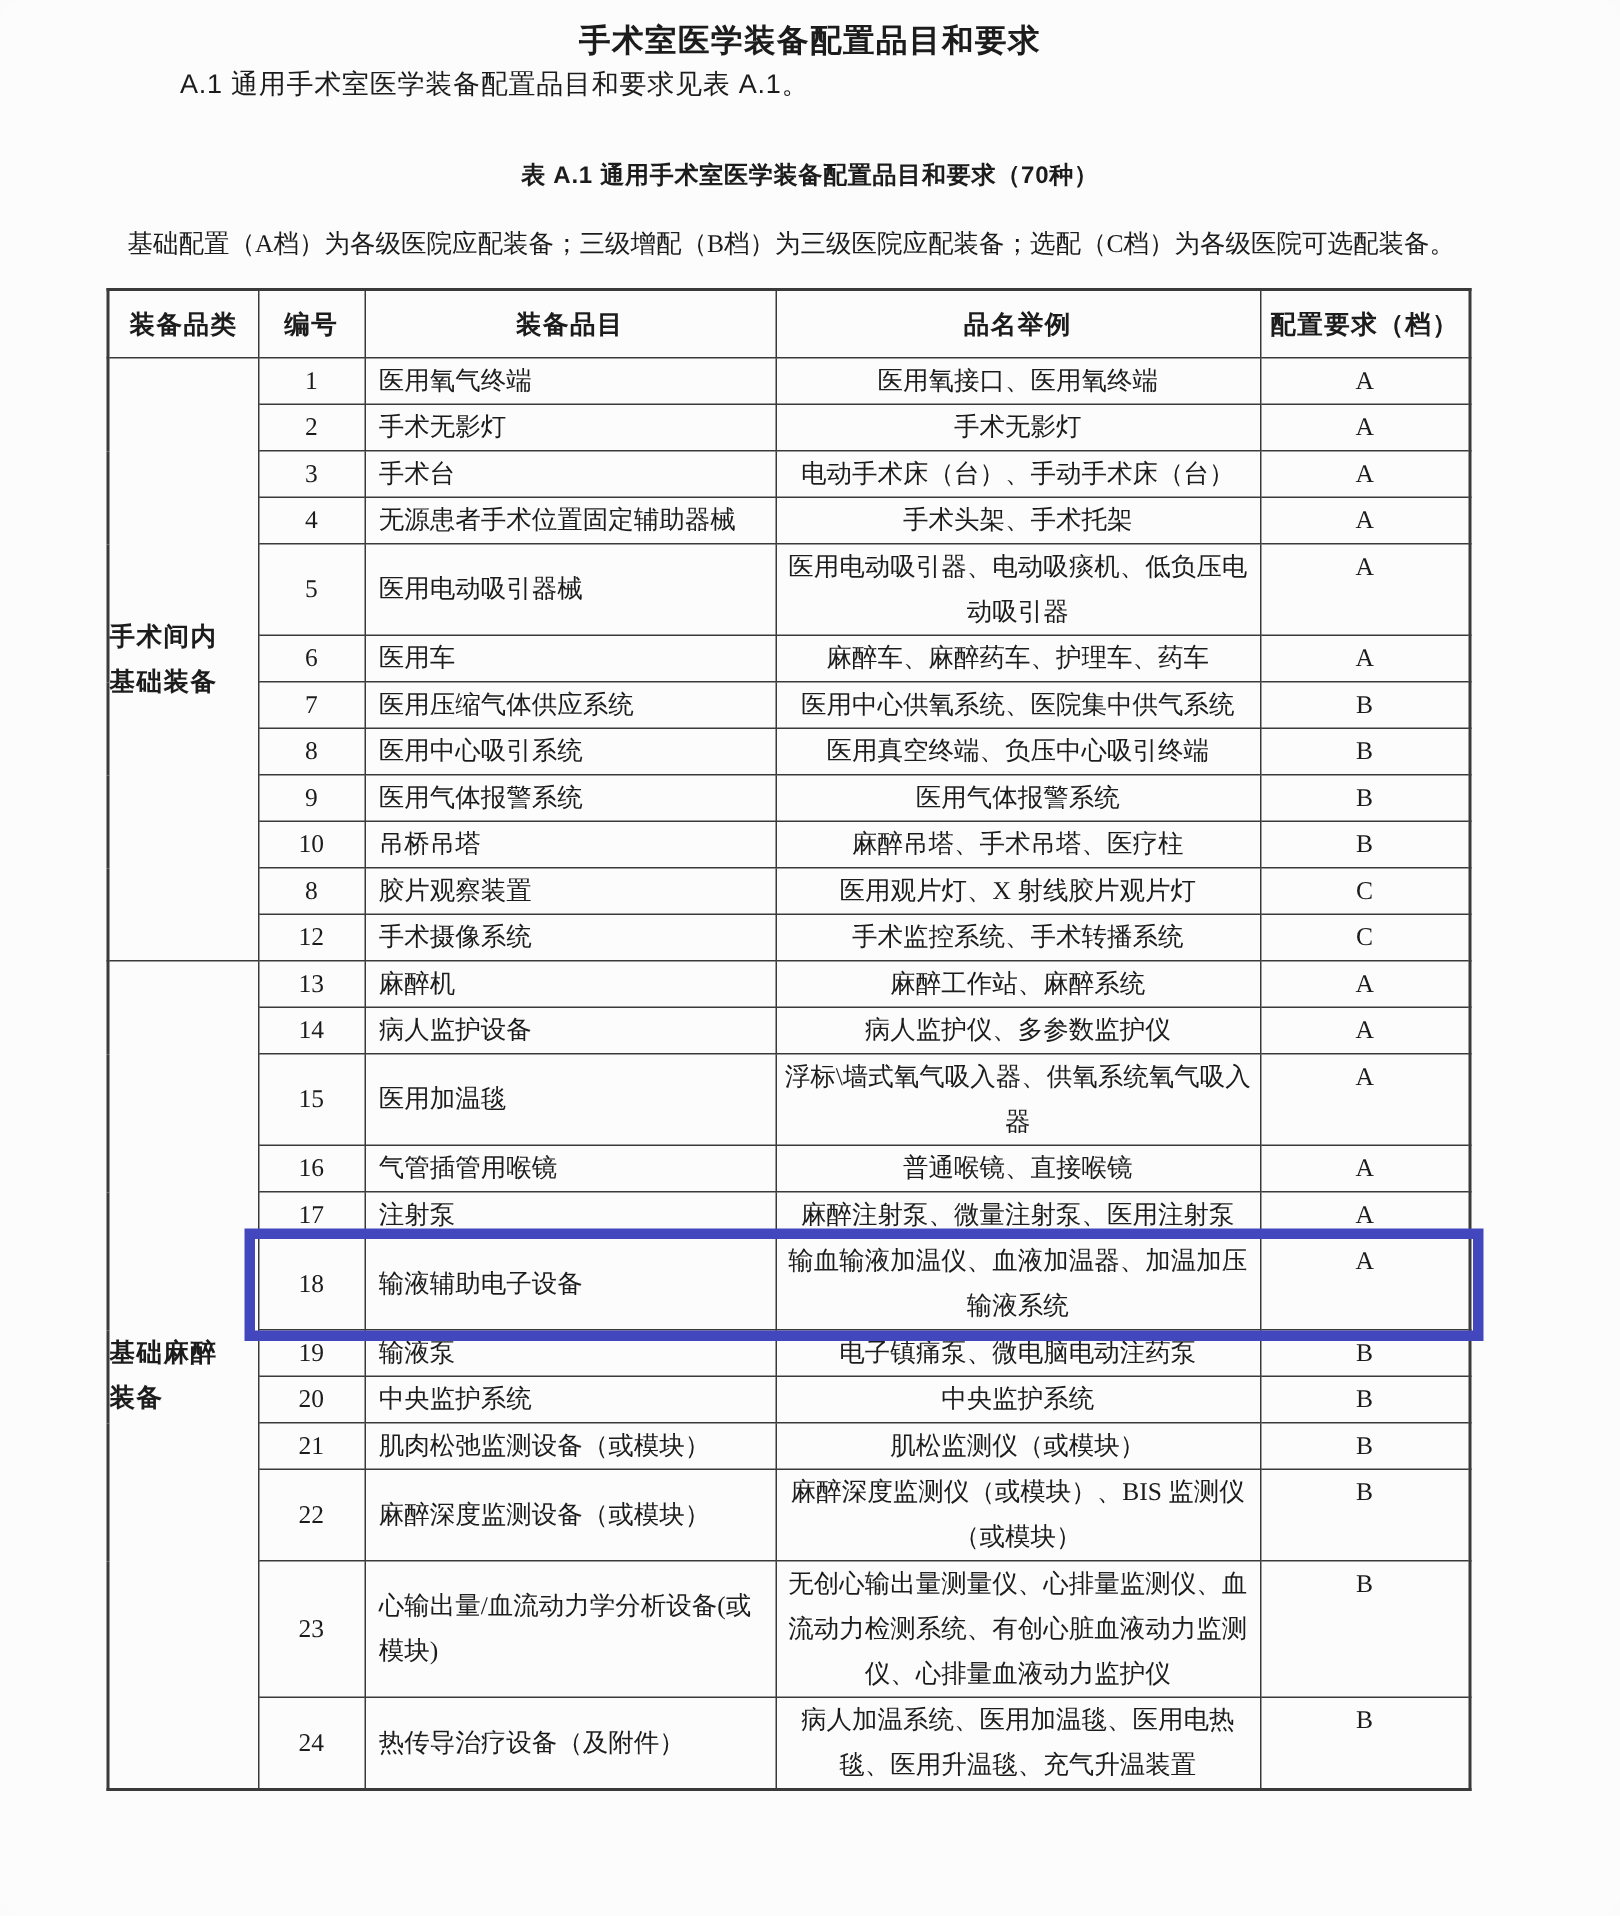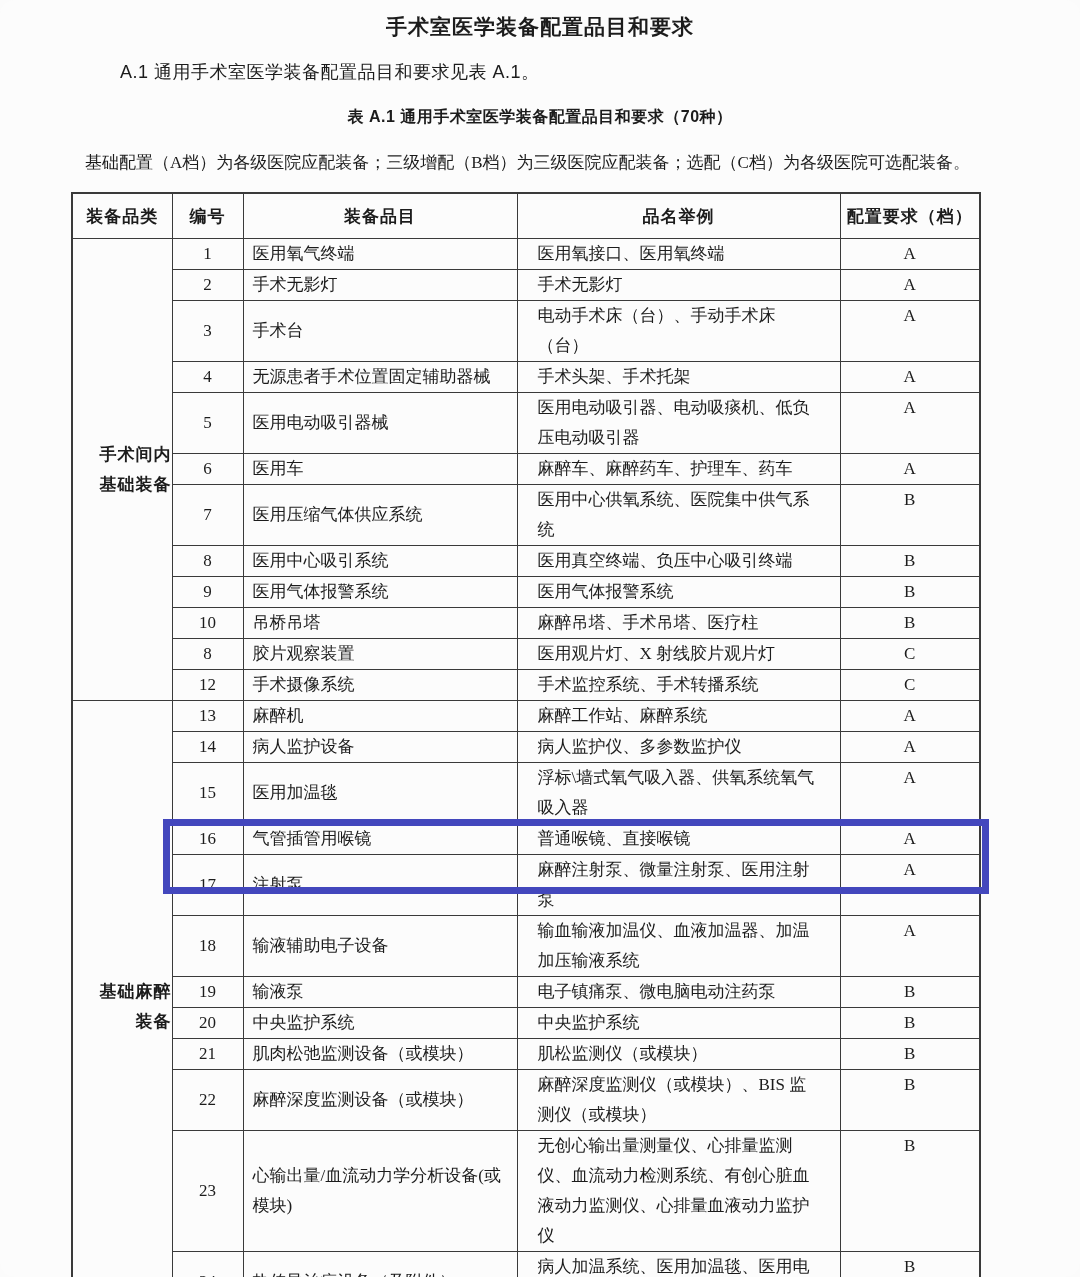--- a/index.html
+++ b/index.html
@@ -19,21 +19,21 @@
     top: 13px; left: 0;
     width: 100%;
     text-align: center;
     font-family: "Liberation Sans", "DejaVu Sans", sans-serif;
     font-size: 21px;
     font-weight: bold;
     letter-spacing: 1px;
   }
   .intro {
     position: absolute;
-    top: 60px; left: 120px;
+    top: 44px; left: 120px;
     font-family: "Liberation Sans", "DejaVu Sans", sans-serif;
     font-size: 18px;
     letter-spacing: 0.5px;
   }
   .table-caption {
     position: absolute;
     top: 107px; left: 0;
     width: 100%;
     text-align: center;
     font-family: "Liberation Sans", "DejaVu Sans", sans-serif;
@@ -69,40 +69,40 @@
   }
   table.equipment td {
     font-size: 17px;
     line-height: 30px;
     height: 30px;
   }
   td.group {
     font-family: "Liberation Sans", "DejaVu Sans", sans-serif;
     font-size: 17px;
     font-weight: bold;
-    text-align: right;
+    text-align: left;
     vertical-align: middle;
     line-height: 38px;
     letter-spacing: 1px;
     white-space: pre-line;
   }
   td.no {
     text-align: center;
     vertical-align: middle;
     font-size: 16px;
   }
   td.item {
     text-align: left;
     vertical-align: middle;
     padding: 0 9px;
   }
   td.examples {
-    text-align: left;
-    vertical-align: middle;
-    padding: 0 20px;
+    text-align: center;
+    vertical-align: middle;
+    padding: 0 3px;
   }
   td.grade {
     text-align: center;
     vertical-align: top;
     font-size: 16px;
   }
   .highlight-box {
     position: absolute;
     border: 7px solid #4347bd;
     box-sizing: border-box;

